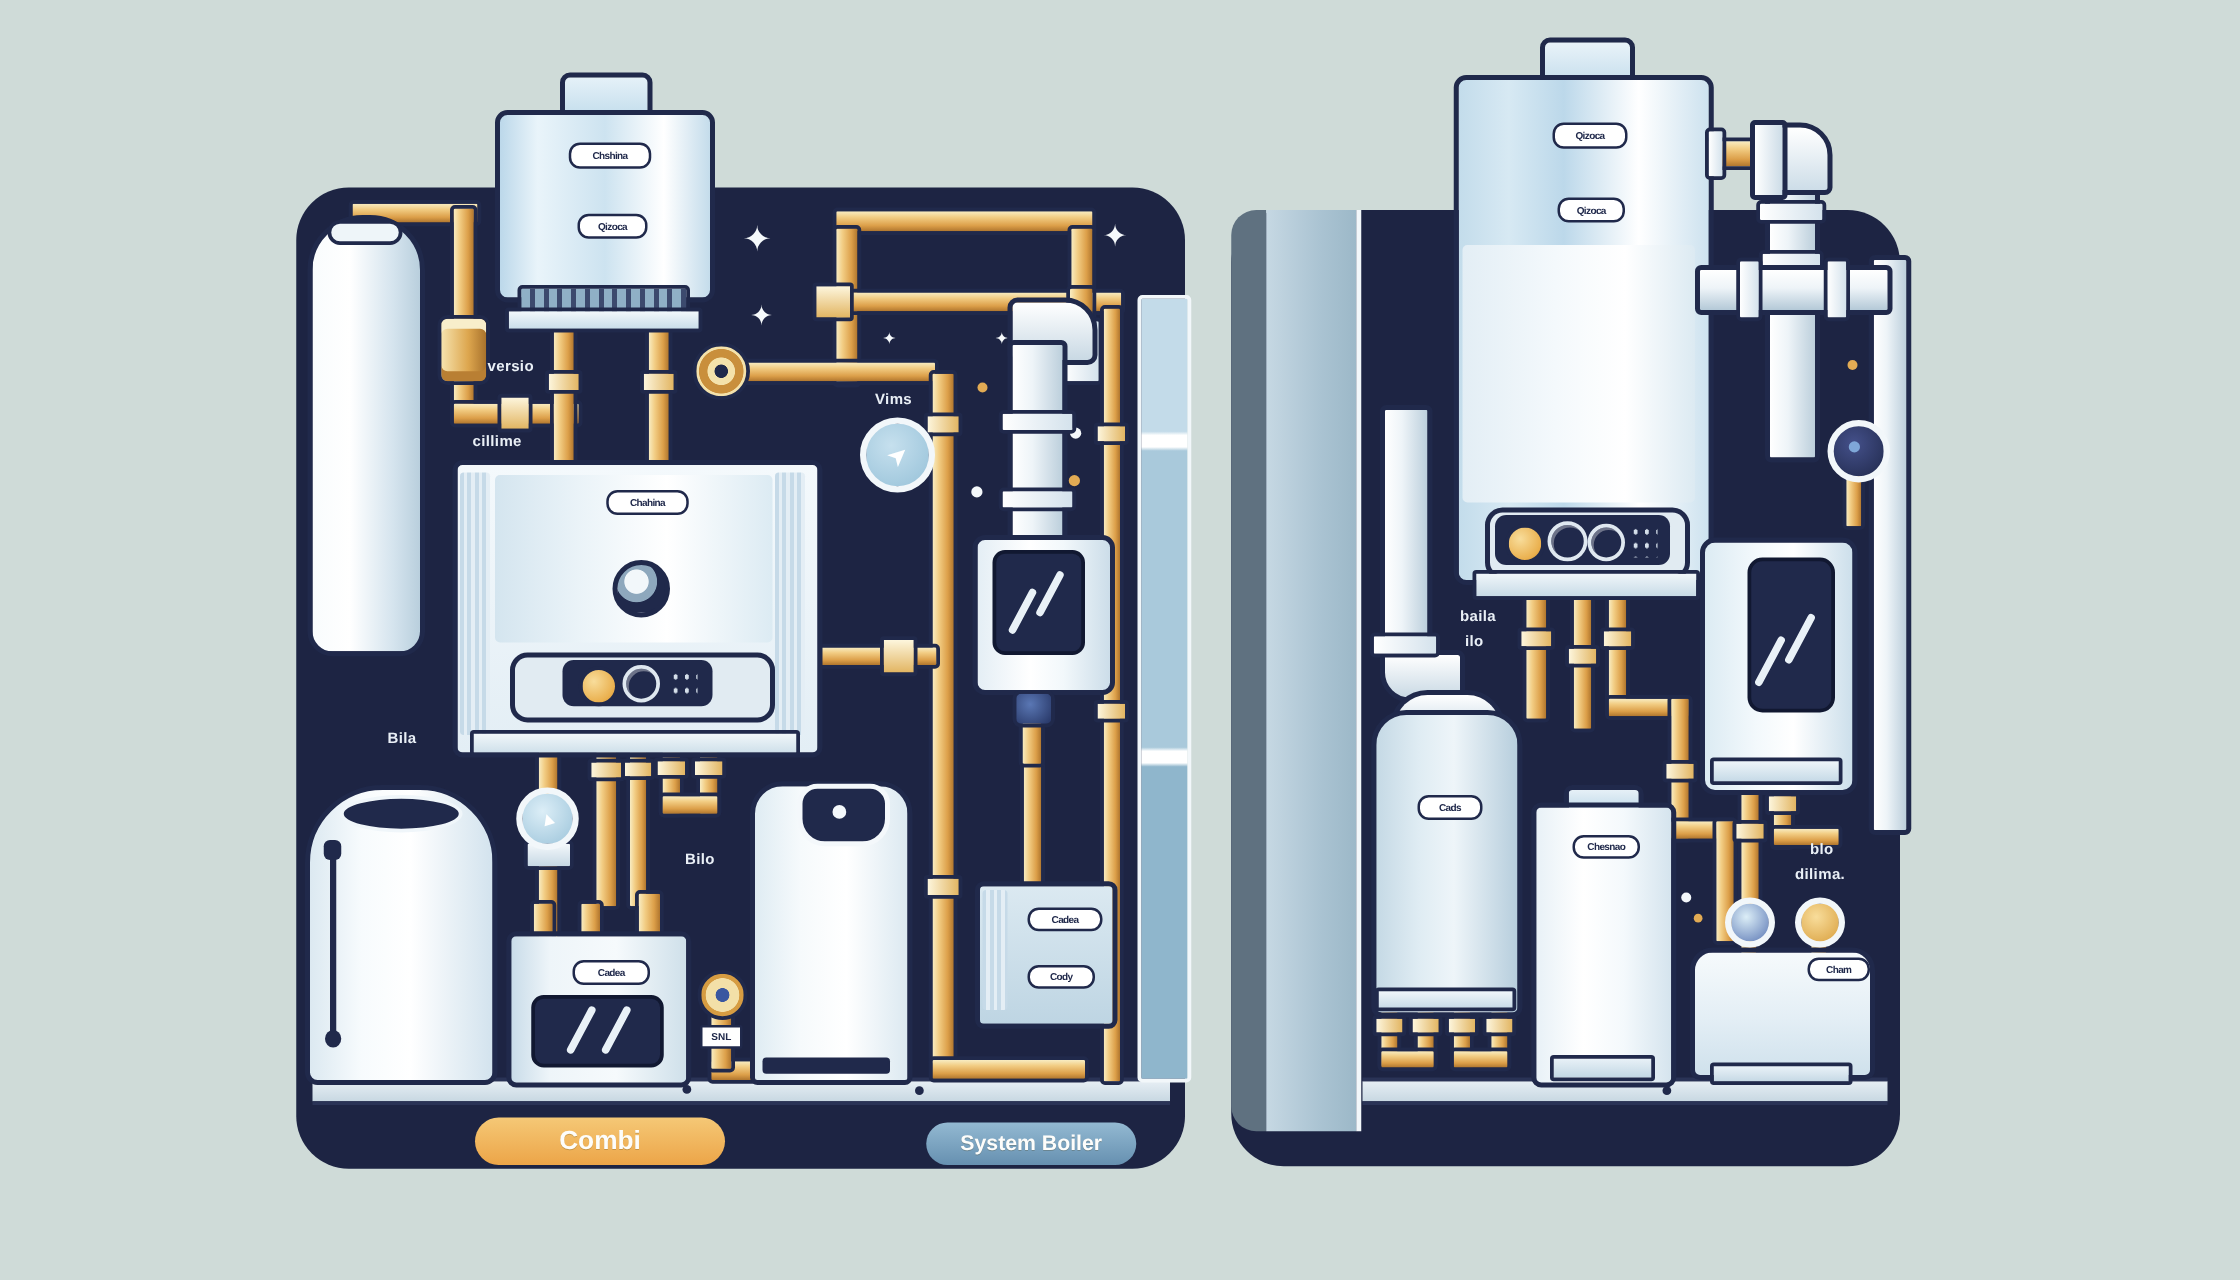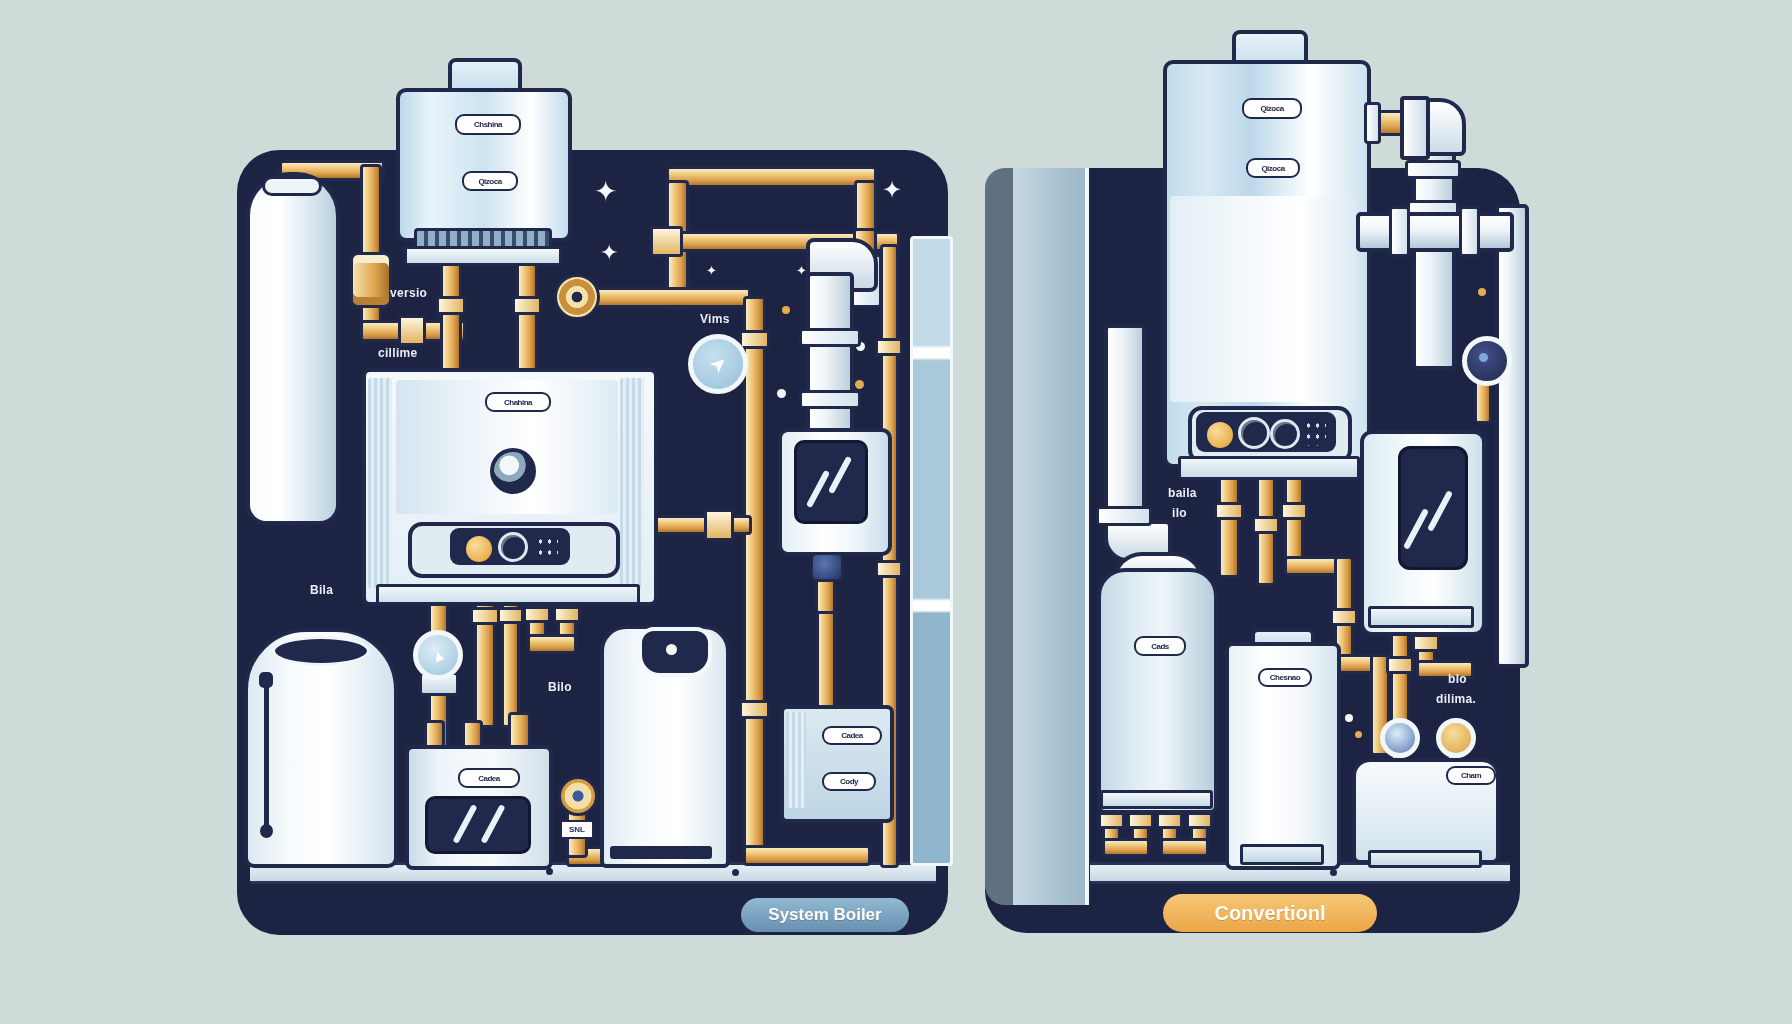--- a/index.html
+++ b/index.html
@@ -319,16 +319,16 @@
   <div class="wlabel" style="left:1172px;top:506px;">ilo</div>
   <div class="wlabel" style="left:1448px;top:672px;">blo</div>
   <div class="wlabel" style="left:1436px;top:692px;">dilima.</div>
 
   <div class="dot" style="left:1345px;top:714px;width:8px;height:8px;background:#f4f8fb;"></div>
   <div class="dot" style="left:1355px;top:731px;width:7px;height:7px;background:#e2ab54;"></div>
   <div class="dot" style="left:1478px;top:288px;width:8px;height:8px;background:#e2ab54;"></div>
   <div class="dot" style="left:1295px;top:448px;width:5px;height:5px;background:#f4f8fb;"></div>
   <div class="dot" style="left:1295px;top:460px;width:5px;height:5px;background:#f4f8fb;"></div>
 
+  <div class="pill orange" style="left:380px;top:894px;width:200px;height:38px;font-size:21px;">Combi</div>
   <div class="pill blue" style="left:741px;top:898px;width:168px;height:34px;font-size:17px;">System Boiler</div>
-  <div class="pill orange" style="left:1163px;top:894px;width:214px;height:38px;font-size:20px;">Convertionl</div>
 
 </div>
 
 </body></html>

